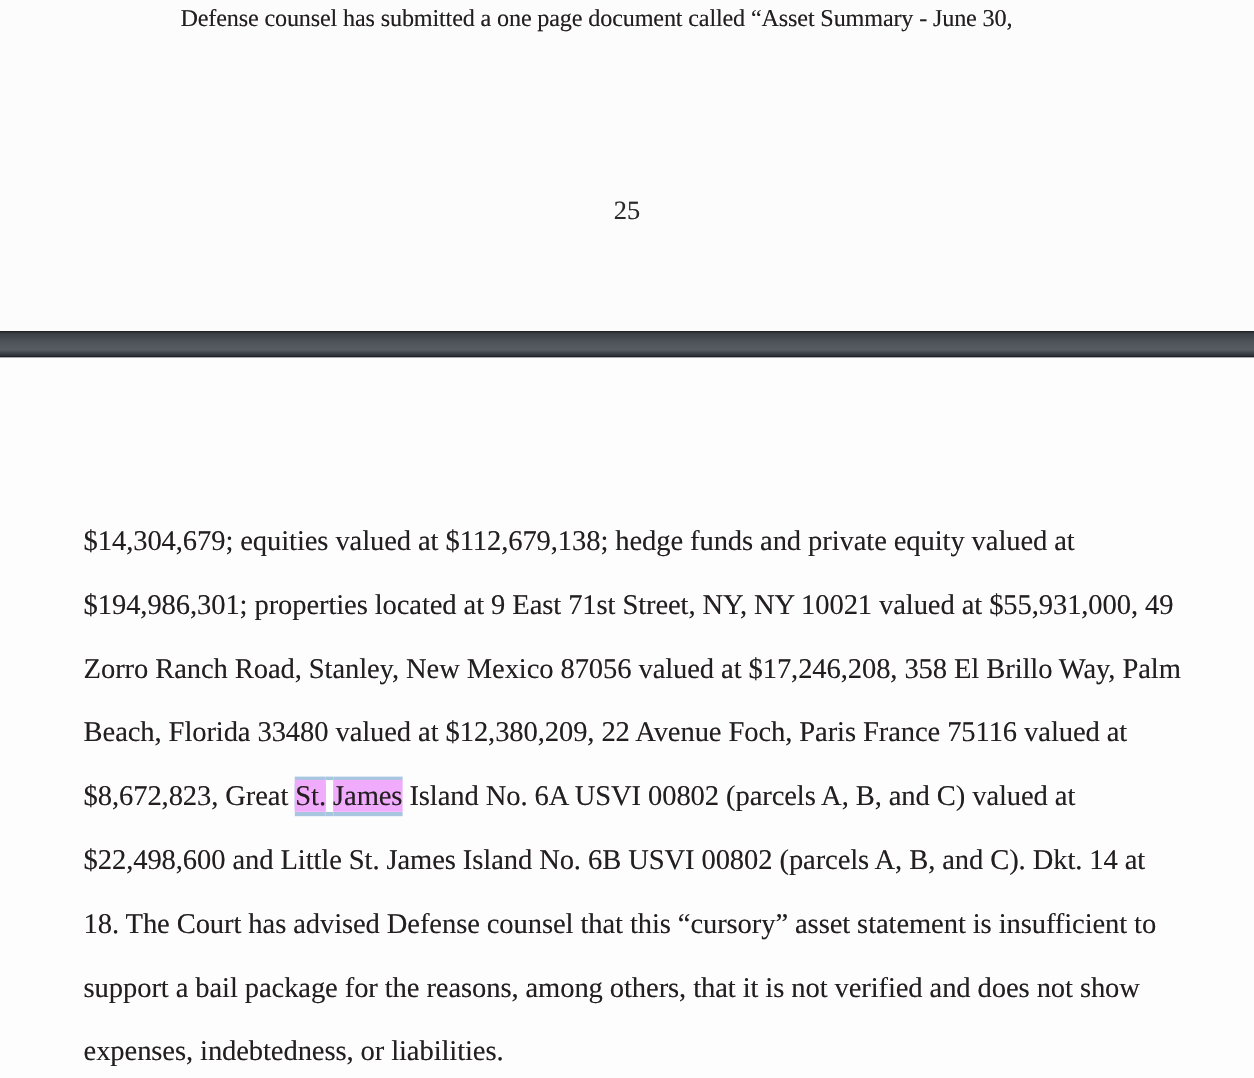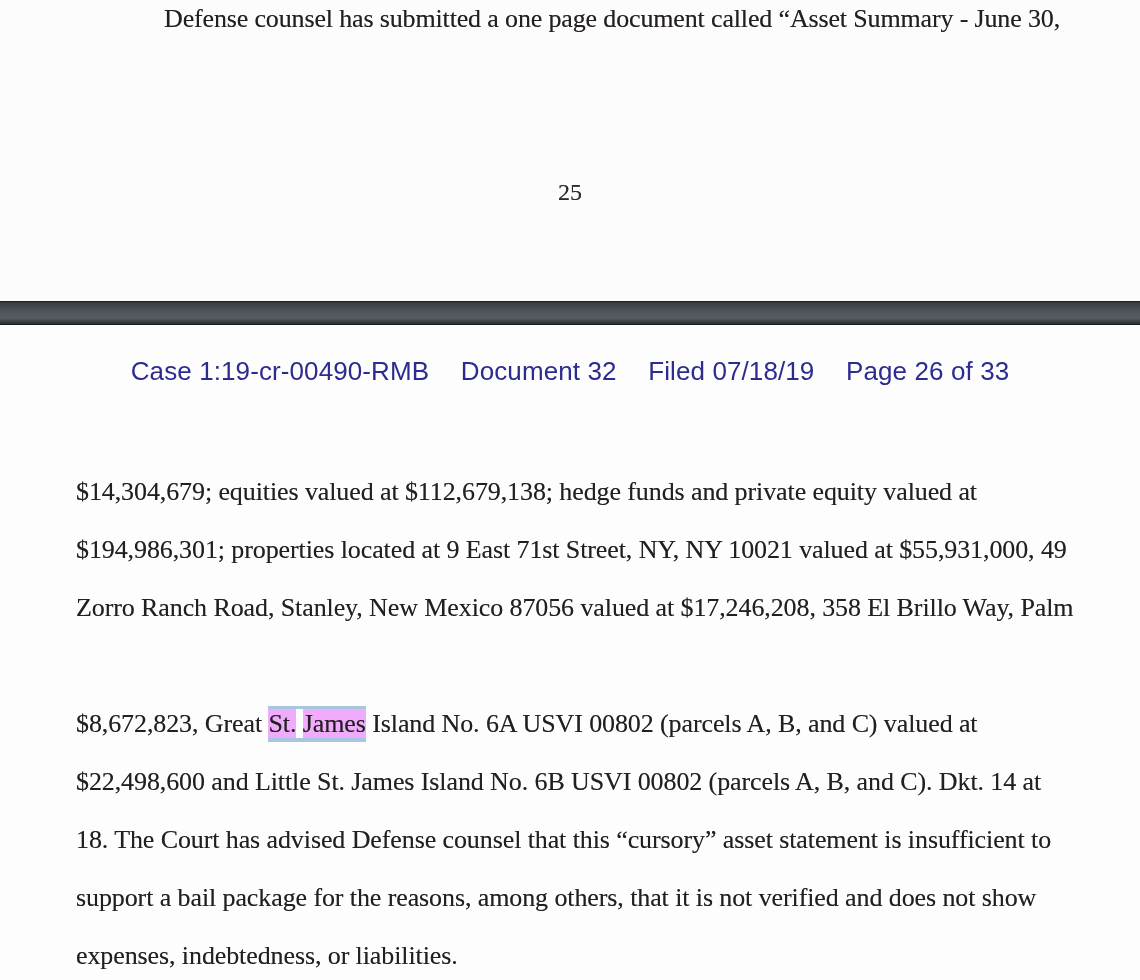--- a/index.html
+++ b/index.html
@@ -31,21 +31,21 @@
     height: 301px;
     background: #fcfcfc;
     overflow: hidden;
   }
 
   .doc-line {
     position: absolute;
     white-space: nowrap;
     color: #231f20;
     font-family: "Liberation Serif", "DejaVu Serif", serif;
-    font-size: 26px;
+    font-size: 22px;
     letter-spacing: -0.15px;
     text-shadow: 0 0 0.6px rgba(40,38,40,0.55);
   }
 
   .scan-top .l1 { left: 164px; top: 4px; }
   .scan-top .l2 { left: 84px;  top: 62px; }
 
   .page-number {
     position: absolute;
     left: 0;
@@ -149,33 +149,25 @@
     <div class="page-number">25</div>
   </div>
 
   <div class="page-divider">
     <div class="divider-hairline-top"></div>
     <div class="divider-hairline-bottom"></div>
   </div>
 
   <div class="scan-bottom">
 
-    <div class="ecf-header">
-      <span class="seg">Case 1:19-cr-00490-RMB</span>
-      <span class="gap"></span>
-      <span class="seg">Document 32</span>
-      <span class="gap"></span>
-      <span class="seg">Filed 07/18/19</span>
-      <span class="gap"></span>
-      <span class="seg">Page 26 of 33</span>
-    </div>
 
     <div class="body-line b1">$14,304,679; equities valued at $112,679,138; hedge funds and private equity valued at</div>
     <div class="body-line b2">$194,986,301; properties located at 9 East 71st Street, NY, NY 10021 valued at $55,931,000, 49</div>
     <div class="body-line b3">Zorro Ranch Road, Stanley, New Mexico 87056 valued at $17,246,208, 358 El Brillo Way, Palm</div>
+    <div class="body-line b4">Beach, Florida 33480 valued at $12,380,209, 22 Avenue Foch, Paris France 75116 valued at</div>
 
     <div class="body-line b5"><span>$8,672,823, Great </span><span class="hl">St.</span><span class="hl hl-gap"> </span><span class="hl">James</span><span> Island No. 6A USVI 00802 (parcels A, B, and C) valued at</span></div>
 
     <div class="body-line b6">$22,498,600 and Little St. James Island No. 6B USVI 00802 (parcels A, B, and C). Dkt. 14 at</div>
     <div class="body-line b7">18.  The Court has advised Defense counsel that this “cursory” asset statement is insufficient to</div>
     <div class="body-line b8">support a bail package for the reasons, among others, that it is not verified and does not show</div>
     <div class="body-line b9">expenses, indebtedness, or liabilities.</div>
 
   </div>
 

